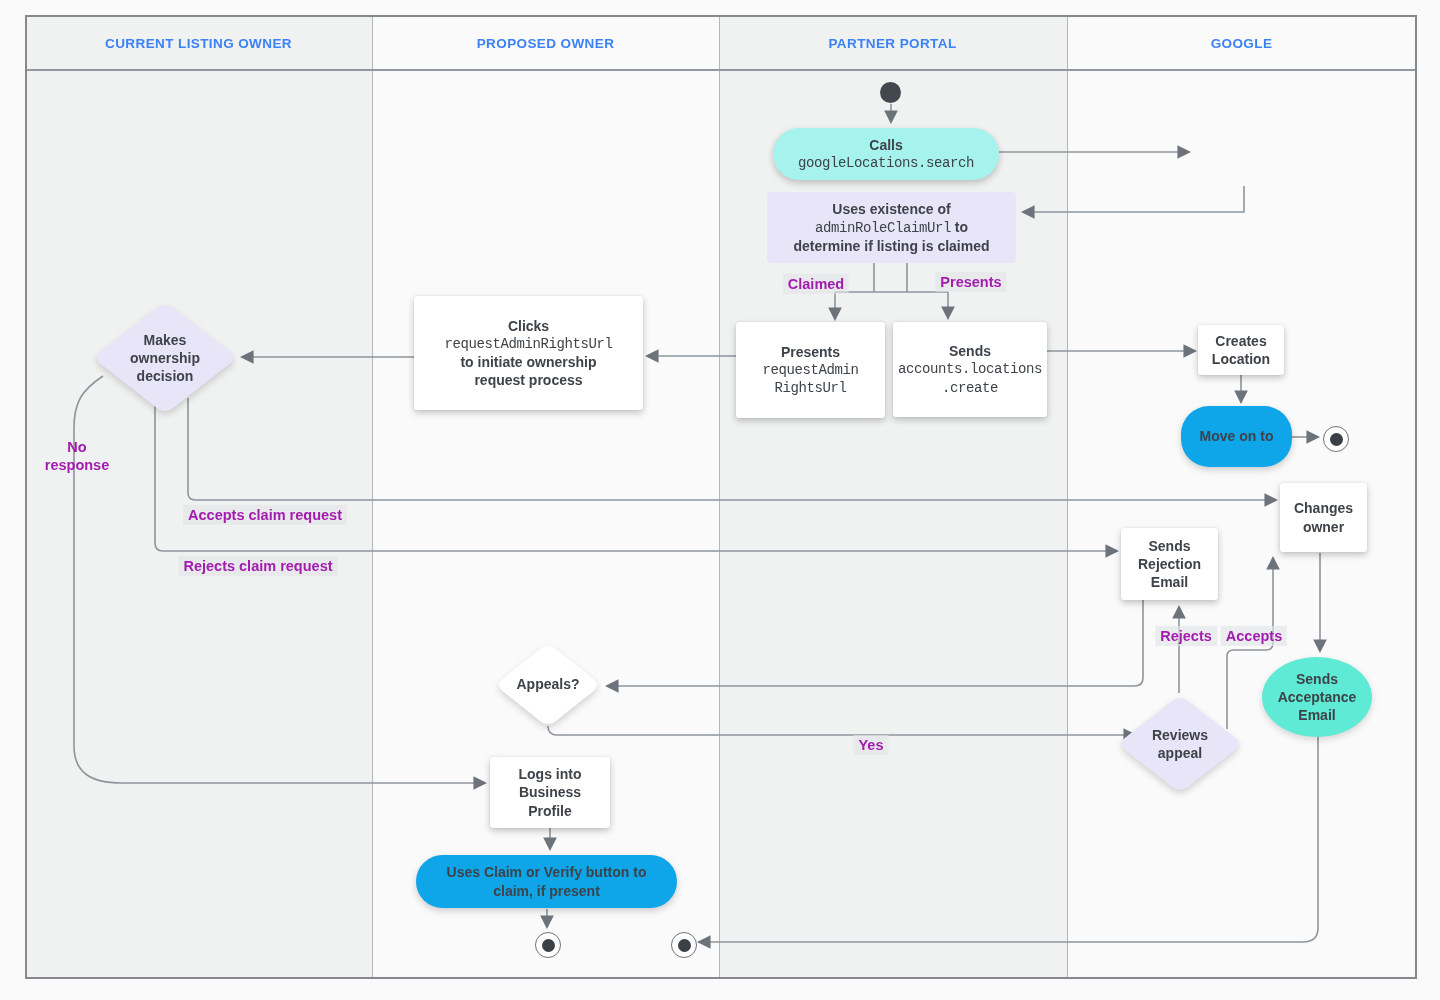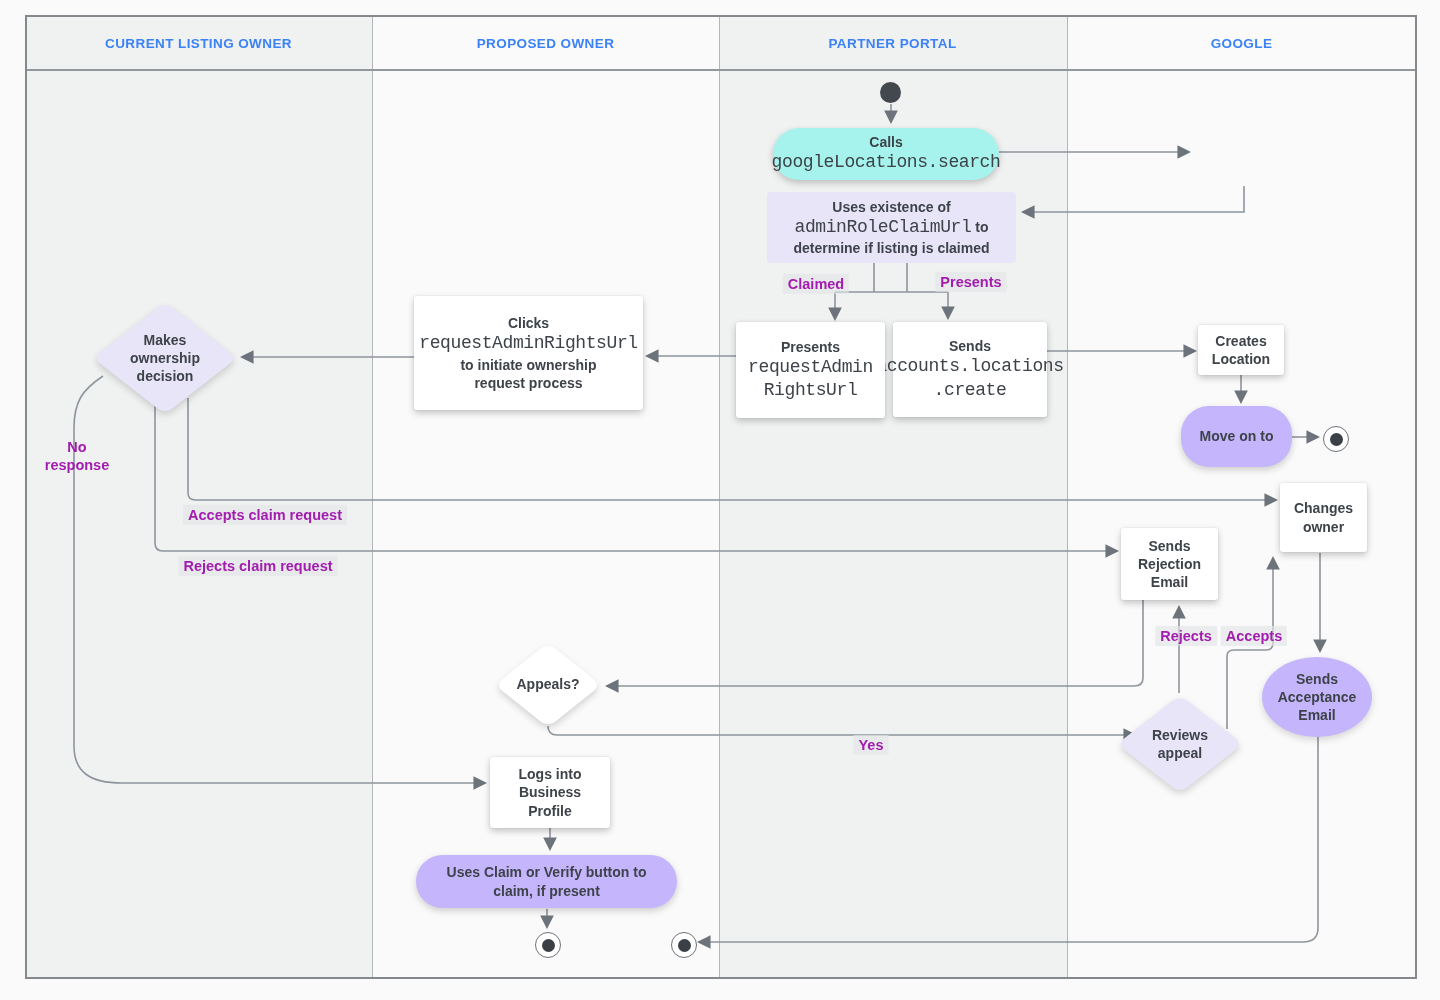--- a/index.html
+++ b/index.html
@@ -14,24 +14,24 @@
   .frame{position:absolute;left:25px;top:15px;width:1388px;height:960px;border:2px solid #85898e;pointer-events:none;}
   .header-line{position:absolute;left:25px;top:69px;width:1390px;height:1.5px;background:#92989d;}
   .lane-title{position:absolute;top:36px;width:347px;text-align:center;font-weight:bold;
               font-size:13.5px;letter-spacing:.4px;color:#3b82f6;}
   svg.edges{position:absolute;left:0;top:0;pointer-events:none;}
   .edge{stroke:#8e959c;stroke-width:1.6;fill:none;}
   .node{position:absolute;display:flex;flex-direction:column;align-items:center;justify-content:center;
         text-align:center;font-weight:bold;font-size:14px;line-height:1.3;color:#3d4349;}
   .box{background:#ffffff;border-radius:3px;box-shadow:0 3px 7px rgba(0,0,0,.22),0 0 2px rgba(0,0,0,.10);}
   .pill-teal{background:#a6f2ec;border-radius:27px;box-shadow:0 3px 7px rgba(0,0,0,.22);}
-  .pill-pink{background:#c4b5fd;border-radius:28px;box-shadow:0 3px 7px rgba(0,0,0,.18);}
+  .pill-pink{background:#0ea5e9;border-radius:28px;box-shadow:0 3px 7px rgba(0,0,0,.18);}
   .rect-lav{background:#e9e5f8;border-radius:4px;}
-  .ellipse-pink{background:#c4b5fd;border-radius:50%;box-shadow:0 3px 7px rgba(0,0,0,.15);}
-  .code{font-family:"Liberation Mono",monospace;font-weight:normal;font-size:18px;letter-spacing:-.4px;}
+  .ellipse-pink{background:#5eead4;border-radius:50%;box-shadow:0 3px 7px rgba(0,0,0,.15);}
+  .code{font-family:"Liberation Mono",monospace;font-weight:normal;font-size:14px;letter-spacing:-.4px;}
   .diamond{position:absolute;}
   .diamond .shape{position:absolute;left:50%;top:50%;background:#e9e5f8;border-radius:10px;
                   transform-origin:center;box-shadow:3px 3px 8px rgba(0,0,0,.16);}
   .diamond.white .shape{background:#ffffff;}
   .diamond .dtext{position:absolute;inset:0;display:flex;align-items:center;justify-content:center;
                   text-align:center;font-weight:bold;font-size:14px;line-height:1.3;}
   .start-node{position:absolute;width:21px;height:21px;border-radius:50%;background:#42484e;}
   .end-node{position:absolute;width:24px;height:24px;border-radius:50%;background:#fff;
             border:1.5px solid #6d737a;display:flex;align-items:center;justify-content:center;}
   .end-node .dot{width:13px;height:13px;border-radius:50%;background:#3a4046;}

